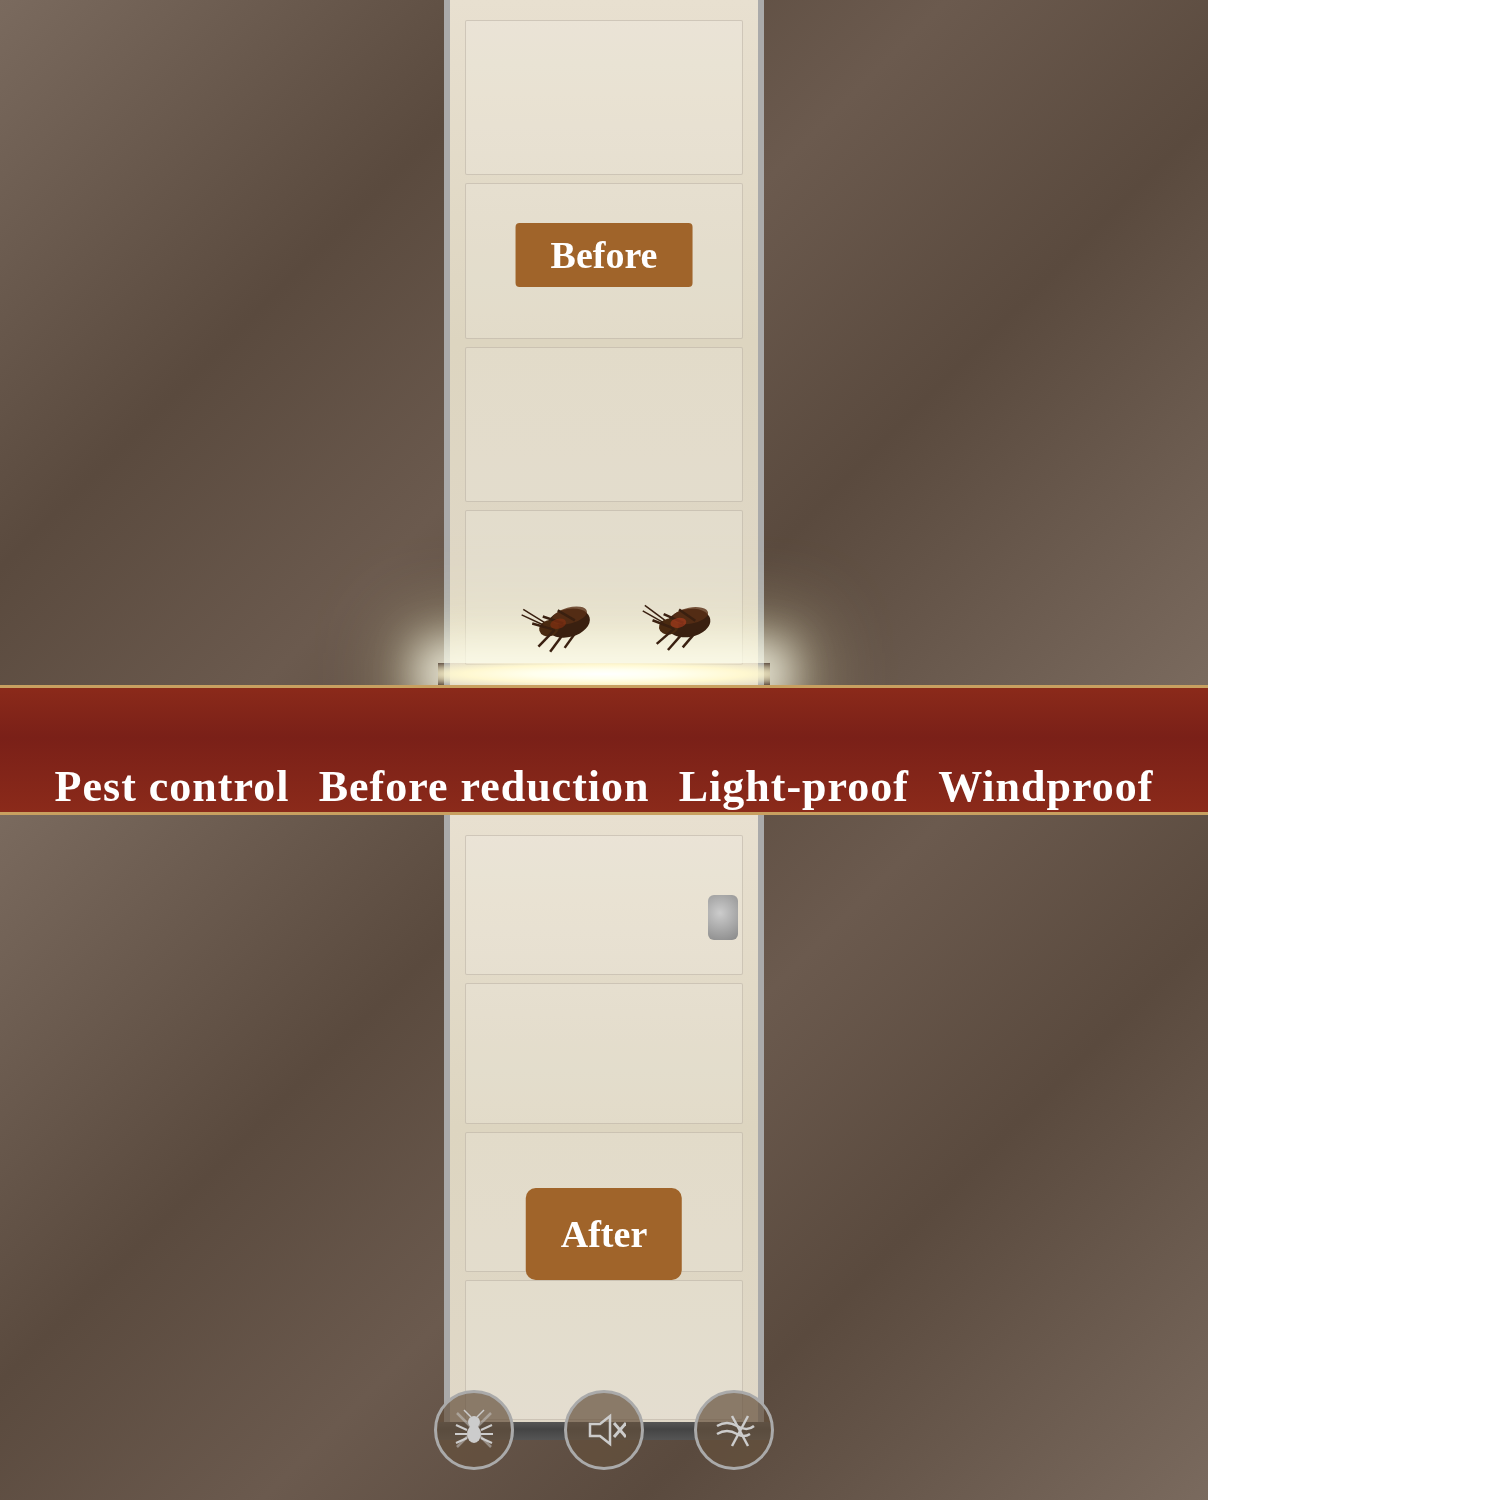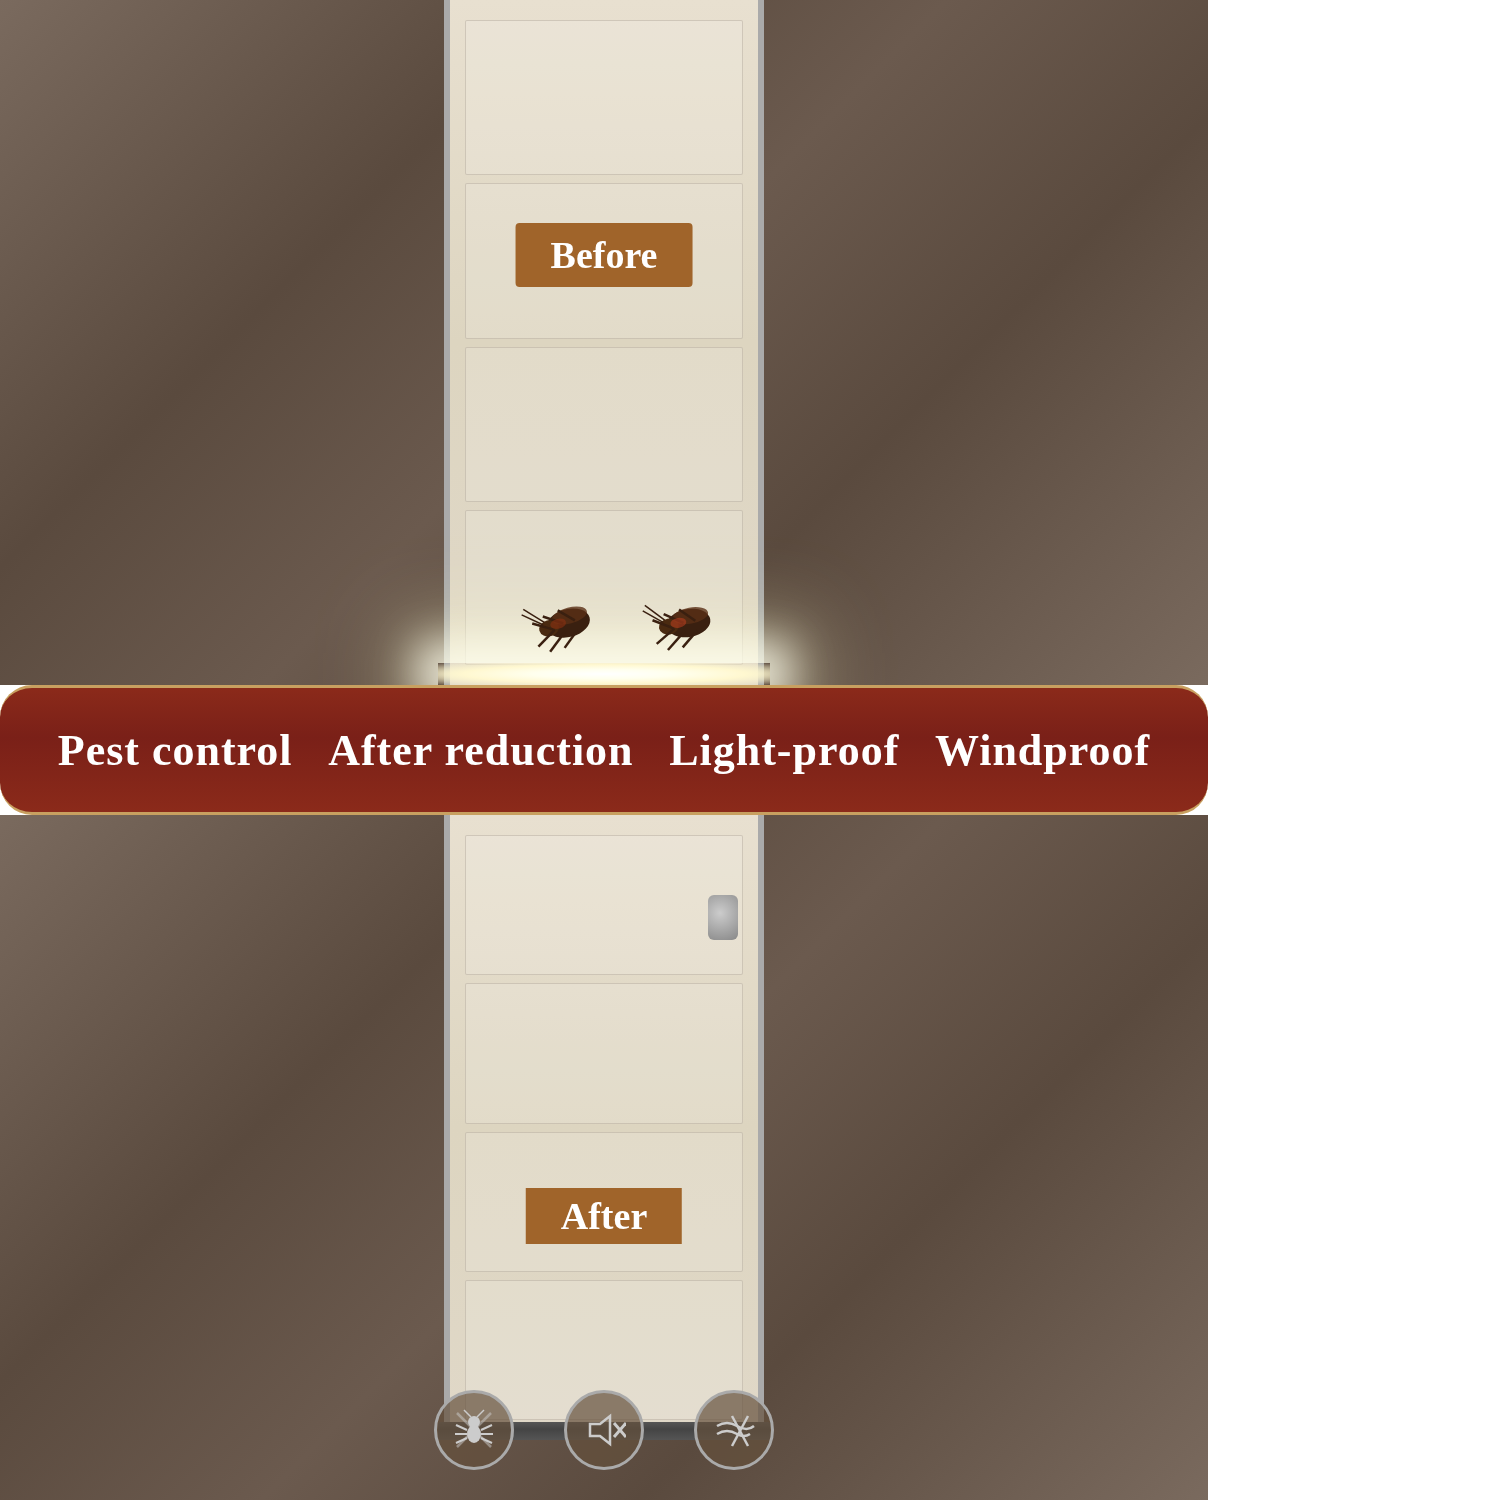--- a/index.html
+++ b/index.html
@@ -113,28 +113,27 @@
       font-weight: bold;
       border-radius: 4px;
       white-space: nowrap;
     }
 
     
     .banner {
       height: 130px;
       background: linear-gradient(to bottom, #8b2a1a 0%, #7a2018 40%, #8b2a1a 100%);
       display: flex;
-      align-items: center;
+      align-items: flex-end;
       justify-content: space-around;
       padding: 0 40px;
       position: relative;
       z-index: 10;
       border-top: 3px solid #c8a060;
       border-bottom: 3px solid #c8a060;
-      border-radius: 32px;
     }
 
     .banner-item {
       color: white;
       font-size: 44px;
       font-weight: bold;
       font-family: Georgia, serif;
       white-space: nowrap;
       letter-spacing: 1px;
     }
@@ -205,24 +204,24 @@
     }
 
     
     .after-label {
       position: absolute;
       top: 50%;
       left: 50%;
       transform: translateX(-50%) translateY(30px);
       background: #a0642a;
       color: white;
-      padding: 6px 35px;
+      padding: 24px 35px;
       font-size: 38px;
       font-weight: bold;
-      border-radius: 0;
+      border-radius: 10px;
       white-space: nowrap;
     }
 
     
     .icons-row {
       position: absolute;
       bottom: 30px;
       left: 50%;
       transform: translateX(-50%);
       display: flex;
@@ -299,21 +298,21 @@
         <line x1="52" y1="34" x2="38" y2="20" stroke="#3a2010" stroke-width="2.5"></line>
         <line x1="20" y1="30" x2="2" y2="15" stroke="#3a2010" stroke-width="1.5"></line>
         <line x1="22" y1="28" x2="5" y2="10" stroke="#3a2010" stroke-width="1.5"></line>
         <ellipse cx="35" cy="33" rx="8" ry="5" fill="#c84020" opacity="0.5"></ellipse>
       </svg>
     </div>
   </div>
 
   <div class="banner">
     <span class="banner-item">Pest control</span>
-    <span class="banner-item">After reduction</span>
+    <span class="banner-item">Before reduction</span>
     <span class="banner-item">Light-proof</span>
     <span class="banner-item">Windproof</span>
   </div>
 
   <div class="bottom-section">
     <div class="bottom-wall"></div>
 
     <div class="door-bottom">
       <div class="door-panel-b"></div>
       <div class="door-panel-b"></div>

